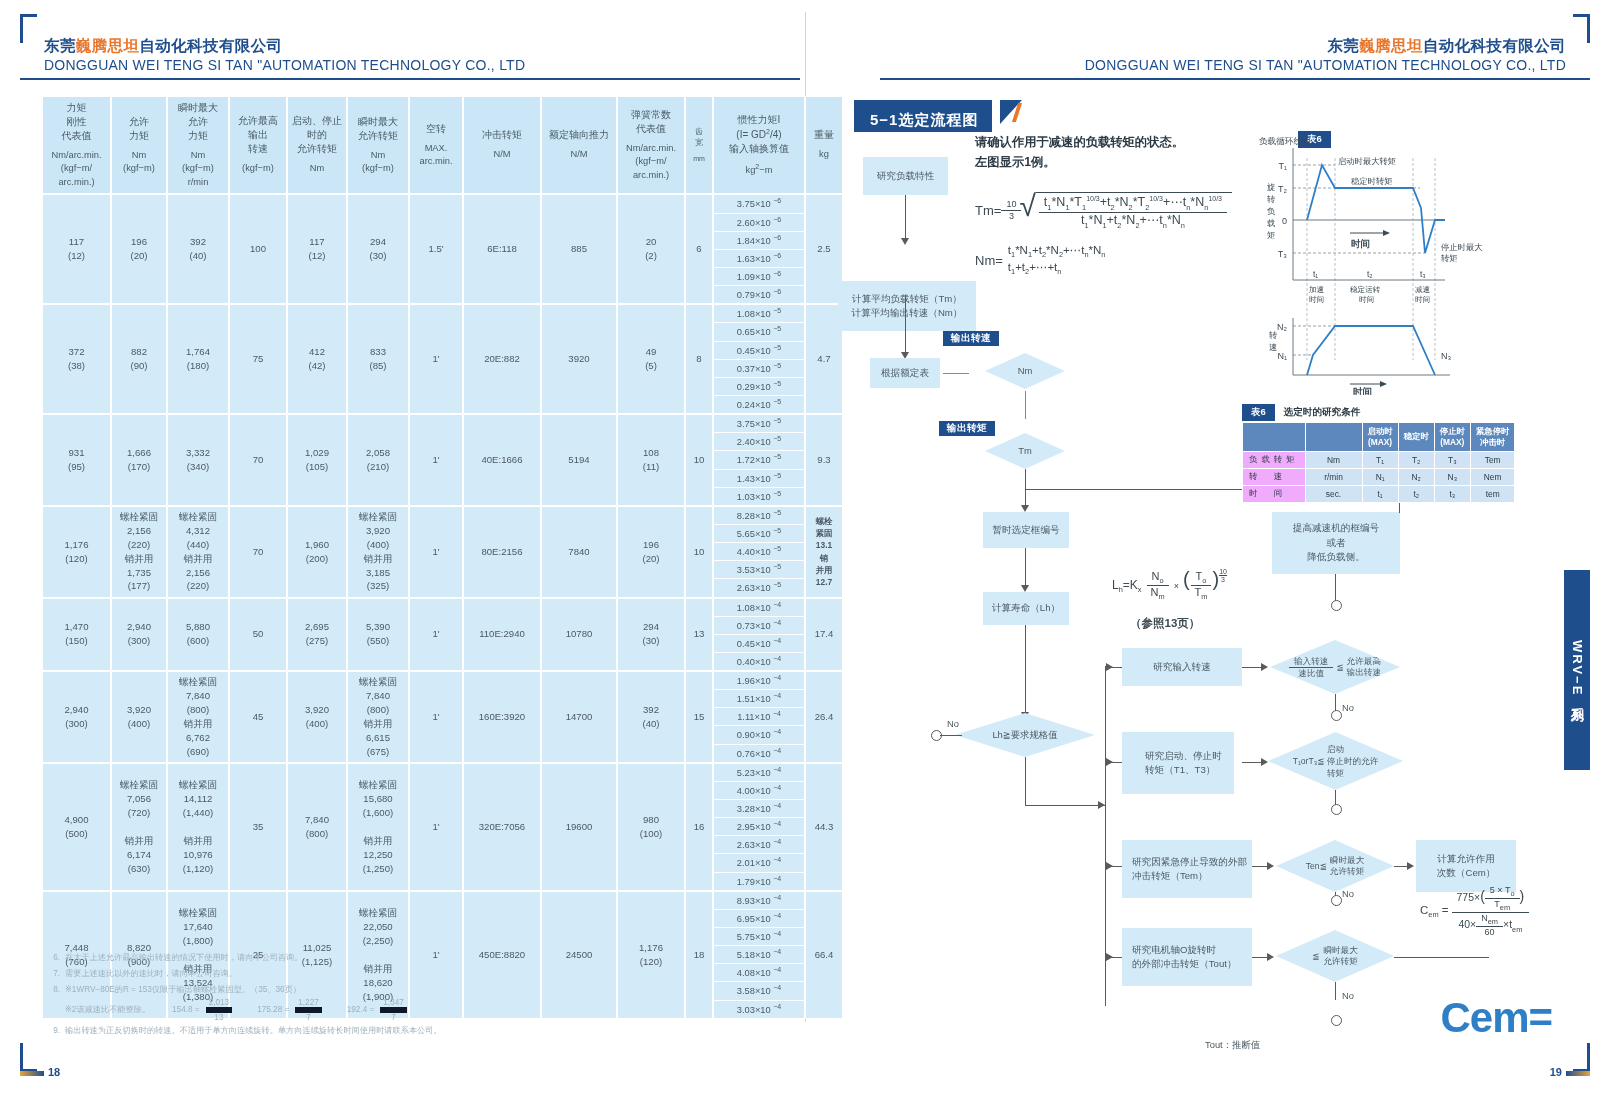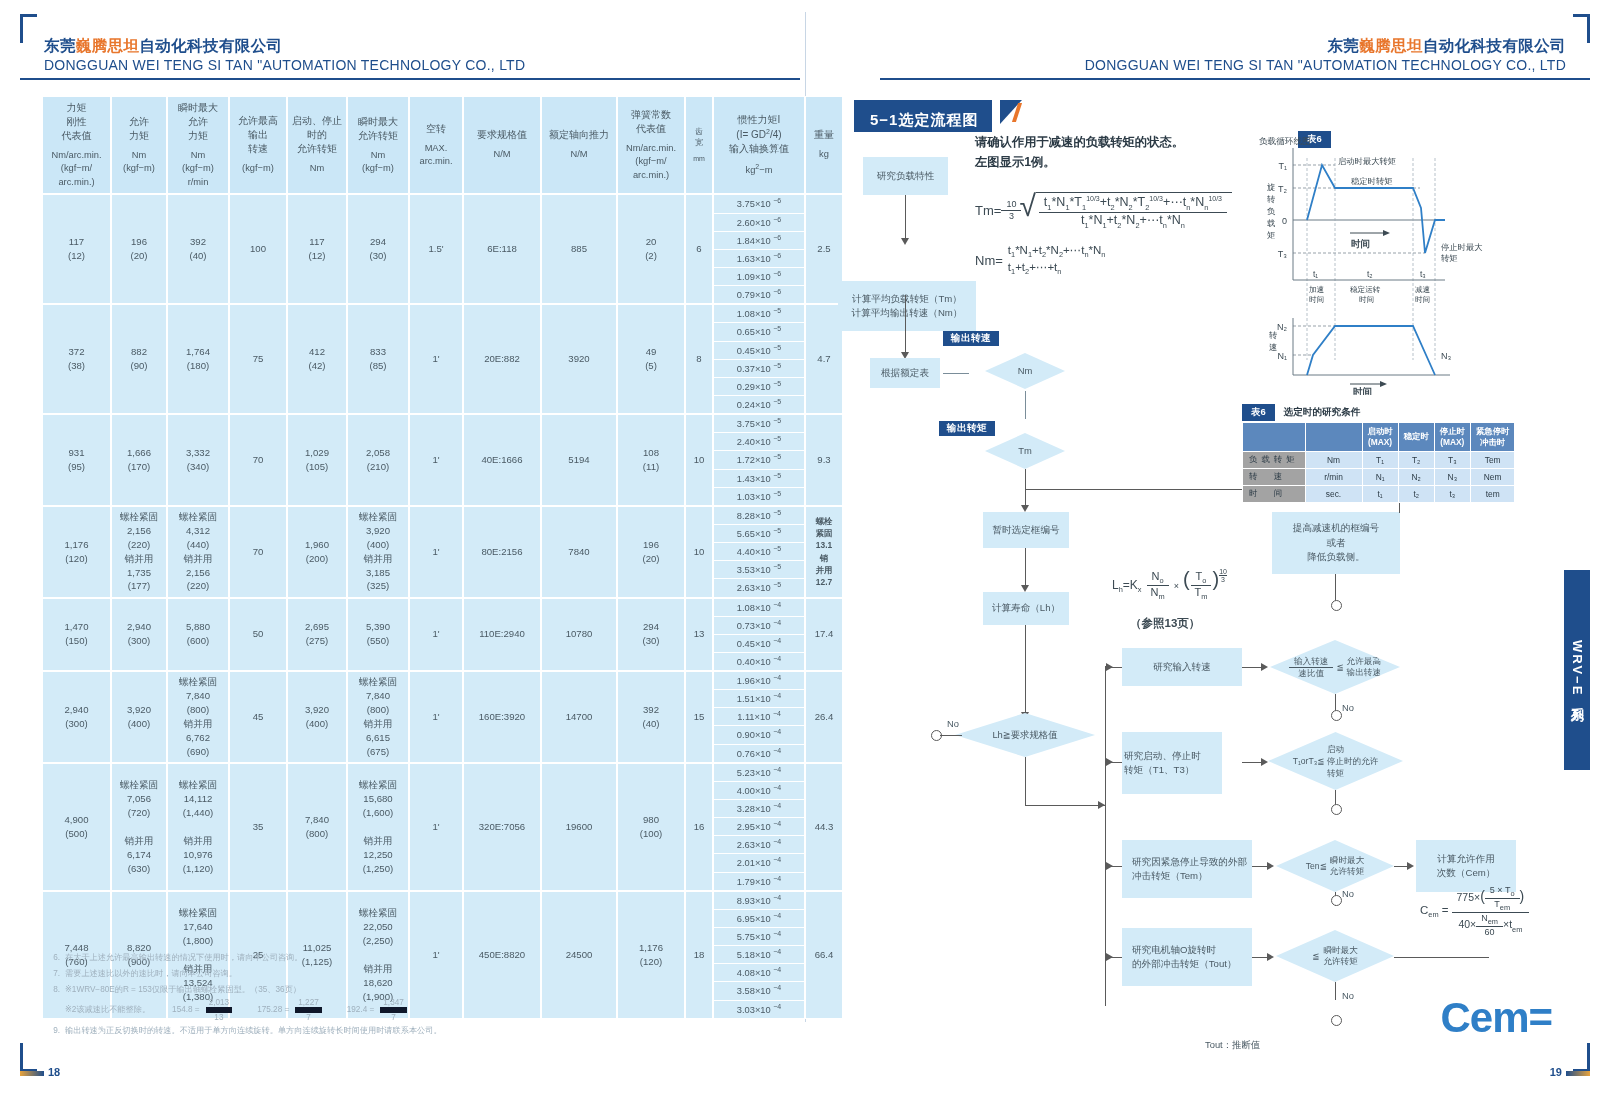--- a/index.html
+++ b/index.html
@@ -100,21 +100,21 @@
   #chart6{position:absolute;left:1245px;top:130px;width:255px;height:265px;}
   #chart6 svg{display:block;}
   .t6tag{position:absolute;background:#1f4e8c;color:#fff;font-size:9.4px;font-weight:bold;
          padding:2px 9px;}
 
   
   #t6-table{position:absolute;left:1242px;top:422px;border-collapse:collapse;font-size:8.4px;}
   #t6-table th{background:#5c88bd;color:#fff;font-weight:bold;padding:3px 5px;border:1px solid #fff;
                text-align:center;line-height:1.3;}
   #t6-table td{background:#cfe3f5;color:#2b3a45;padding:2.5px 6px;border:1px solid #fff;text-align:center;}
-  #t6-table td.rowlab{background:#a3a3a3;text-align:left;letter-spacing:4px;padding-left:6px;}
+  #t6-table td.rowlab{background:#f0abfc;text-align:left;letter-spacing:4px;padding-left:6px;}
   #t6-cap{position:absolute;left:1242px;top:404px;display:flex;align-items:center;gap:9px;}
   #t6-cap .cap-txt{font-size:9.6px;color:#2b3a45;font-weight:bold;}
 
   
   #side-tab{position:absolute;right:20px;top:570px;width:26px;height:200px;background:#1f4e8c;
             color:#fff;display:flex;align-items:center;justify-content:center;}
   #side-tab .txt{writing-mode:vertical-rl;font-size:13px;font-weight:bold;letter-spacing:2px;}
 
   #cem-big{position:absolute;right:58px;bottom:58px;font-size:42px;color:#2f7fc7;font-weight:bold;
            letter-spacing:-1px;}
@@ -165,21 +165,21 @@
         </th>
         <th style="width: 56px;">
           <div class="hdr-cn">瞬时最大<br>允许转矩</div>
           <div class="hdr-unit" style="margin-top: 6px;">Nm<br>(kgf−m)</div>
         </th>
         <th style="width: 48px;">
           <div class="hdr-cn">空转</div>
           <div class="hdr-unit" style="margin-top: 6px;">MAX.<br>arc.min.</div>
         </th>
         <th style="width: 72px;">
-          <div class="hdr-cn">要求规格值</div>
+          <div class="hdr-cn">冲击转矩</div>
           <div class="hdr-unit" style="margin-top: 6px;">N/M</div>
         </th>
         <th style="width: 70px;">
           <div class="hdr-cn">额定轴向推力</div>
           <div class="hdr-unit" style="margin-top: 6px;">N/M</div>
         </th>
         <th style="width: 62px;">
           <div class="hdr-cn">弹簧常数<br>代表值</div>
           <div class="hdr-unit" style="margin-top: 6px;">Nm/arc.min.<br>(kgf−m/<br>arc.min.)</div>
         </th>
@@ -530,21 +530,21 @@
     <span>≦</span>
     <span style="line-height:1.3;">允许最高<br>输出转速</span>
   </span>
 </div>
 <div class="ln lnv" style="left:1335px;top:694px;height:18px;"></div>
 <div class="circ" style="left:1331px;top:710px;"></div>
 <div class="nolab" style="left:1342px;top:702px;">No</div>
 
 <div class="arrowrt" style="left:1106px;top:758px;"></div>
 <div class="ln lnh" style="left:1105px;top:762px;width:18px;"></div>
-<div class="fbox" style="left:1122px;top:732px;width:100px;height:62px;white-space:pre-line;text-align:left;padding-left:2px;justify-content:flex-start;">研究启动、停止时
+<div class="fbox" style="left:1122px;top:732px;width:112px;height:62px;white-space:pre-line;text-align:left;padding-left:23px;justify-content:flex-start;">研究启动、停止时
 转矩（T1、T3）</div>
 <div class="ln lnh" style="left:1242px;top:762px;width:24px;"></div>
 <div class="arrowrt" style="left:1261px;top:758px;"></div>
 <div class="fdia" style="left:1268px;top:732px;width:135px;height:58px;font-size:8.6px;white-space:pre-line;">启动
 T₁orT₃≦ 停止时的允许
 转矩</div>
 <div class="ln lnv" style="left:1335px;top:790px;height:16px;"></div>
 <div class="circ" style="left:1331px;top:804px;"></div>
 
 <div class="arrowrt" style="left:1106px;top:862px;"></div>

